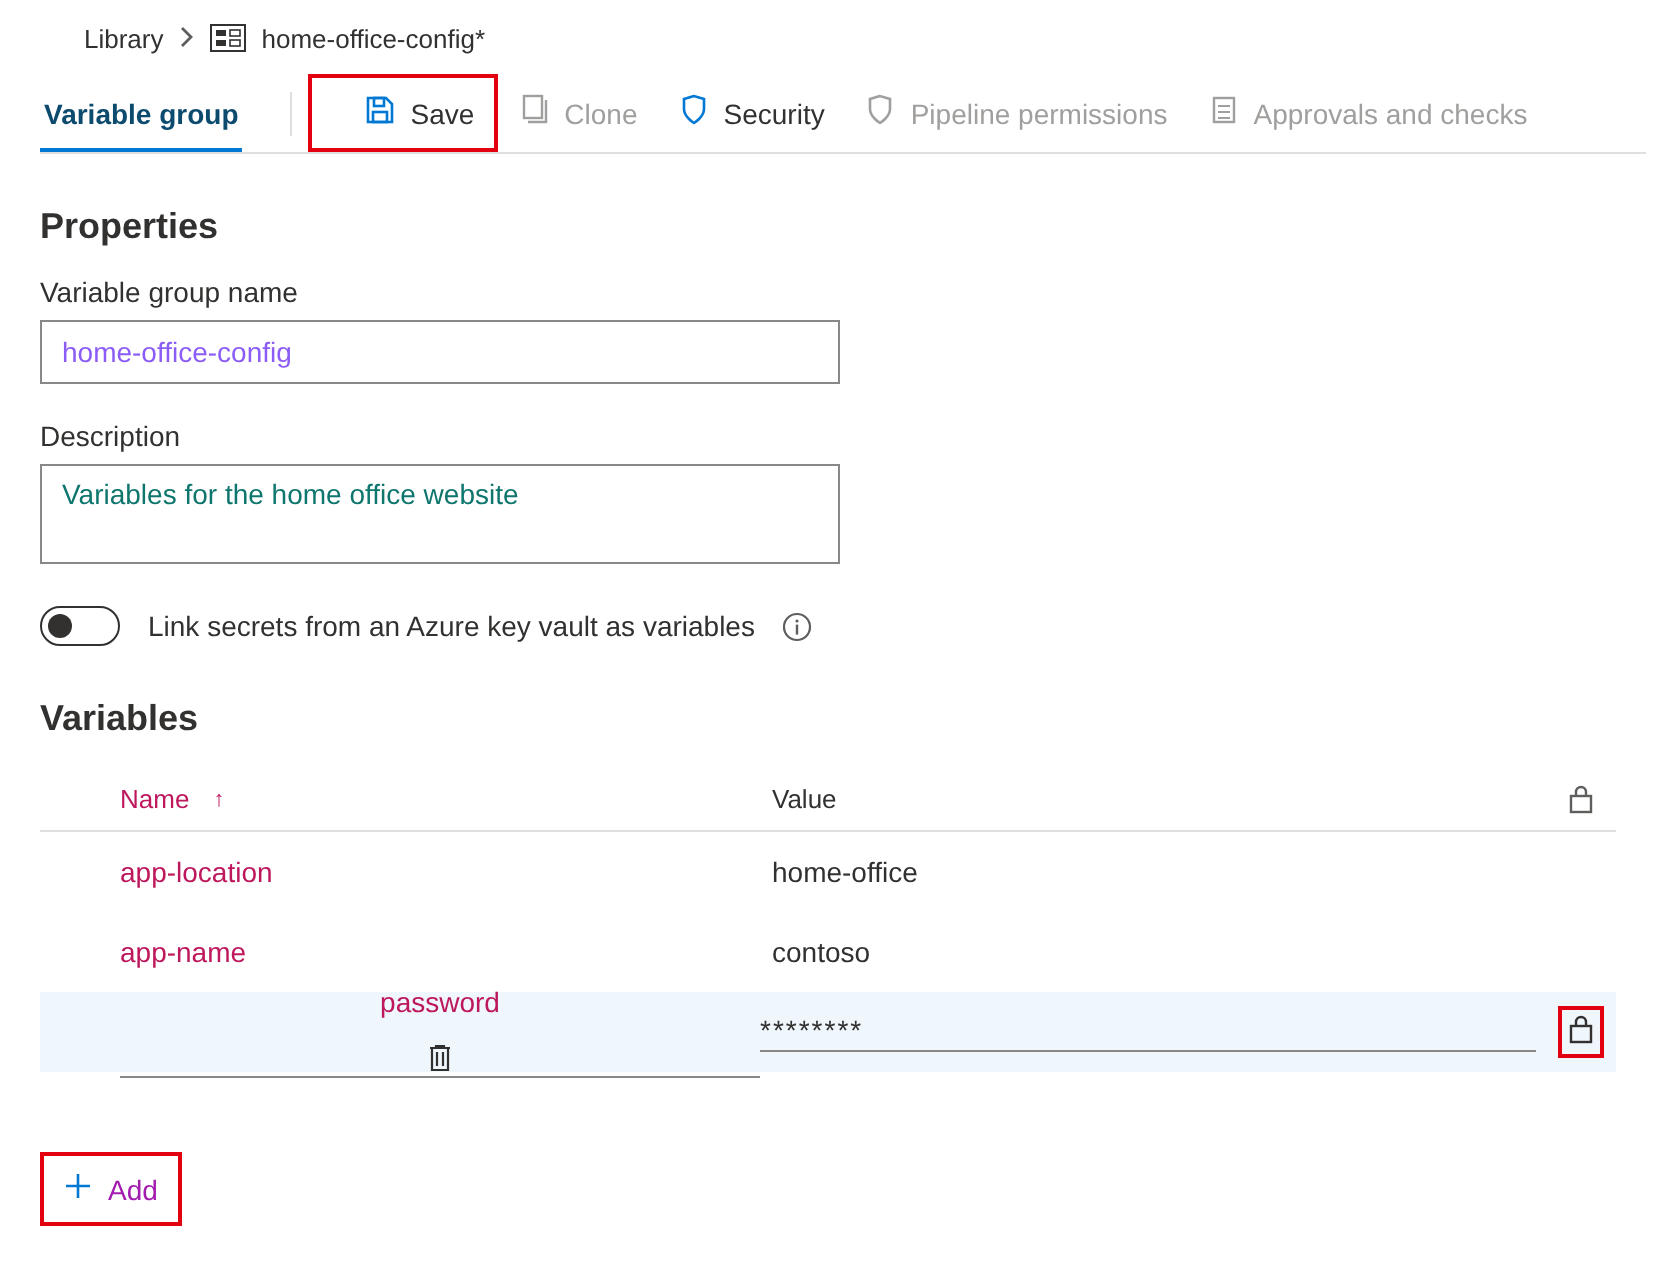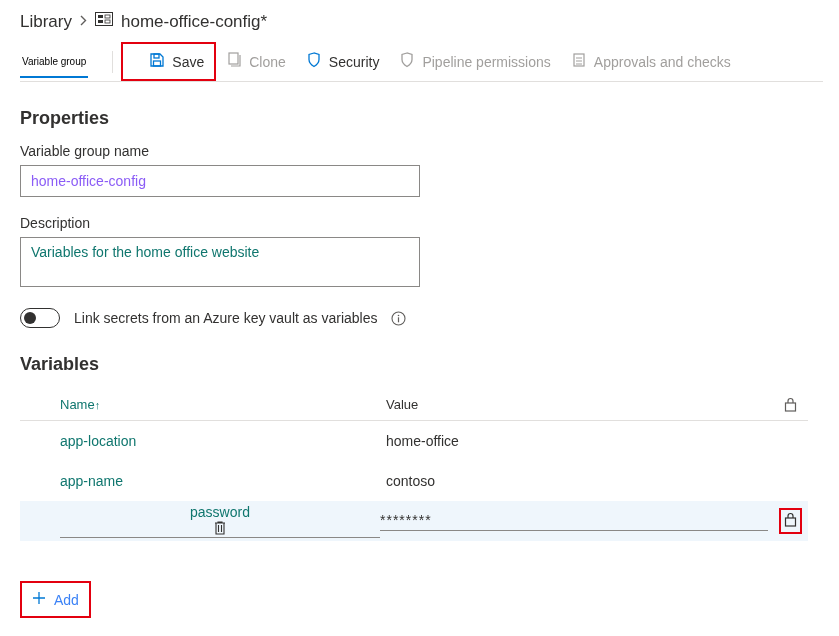--- a/index.html
+++ b/index.html
@@ -6,29 +6,29 @@
     body {
       font-family: "Segoe UI", -apple-system, BlinkMacSystemFont, sans-serif;
       font-size: 14px;
       color: #323130;
       background: #fff;
       width: 839px;
       height: 636px;
       padding: 8px 16px 16px 20px;
     }
     
-    .breadcrumb { display: flex; align-items: center; gap: 8px; font-size: 17px; color: #323130; padding: 4px 0 10px 0; }
+    .breadcrumb { display: flex; align-items: center; gap: 8px; font-size: 13px; color: #323130; padding: 4px 0 10px 0; margin-left: 22px; }
     .breadcrumb .sep { color: #605e5c; font-size: 12px; }
     .breadcrumb .crumb-link { color: #323130; cursor: pointer; }
     .breadcrumb .crumb-current { display: flex; align-items: flex-start; gap: 8px; font-weight: 400; }
     .vargroup-glyph { display:inline-flex; }
 
     
     .toolbar { display: flex; align-items: center; border-bottom: 1px solid #e1dfdd; padding: 0; gap: 0; }
-    .tab-selected { font-size: 10px; color: #000000; padding: 10px 2px; margin-right: 24px; position: relative; font-weight: 400; }
+    .tab-selected { font-size: 14px; color: #0c4a6e; padding: 10px 2px; margin-right: 24px; position: relative; font-weight: 700; }
     .tab-selected::after { content:""; position:absolute; left:0; right:0; bottom:-1px; height:2px; background:#0078d4; }
     .toolbar .divider { width:1px; height:22px; background:#e1dfdd; margin: 0 8px 0 0; }
     .toolbar-btn { display:flex; align-items:center; gap:7px; padding: 8px 10px; font-size:14px; color:#323130; cursor:pointer; border:none; background:none; }
     .toolbar-btn.disabled { color:#a19f9d; cursor:default; }
     .toolbar-btn.disabled svg { stroke:#a19f9d; fill:#a19f9d; }
     .toolbar .spacer { flex:1; }
     .highlight-box { border: 2px solid #e3000f; padding-left: 16px; }
 
     
     h2.section-title { font-size: 18px; font-weight: 600; margin-top: 26px; margin-bottom: 14px; }
@@ -45,37 +45,37 @@
 
     
     .toggle-row { display:flex; align-items:center; gap:14px; margin-top:4px; }
     .toggle { width:40px; height:20px; border:1px solid #323130; border-radius:10px; position:relative; cursor:pointer; background:#fff; }
     .toggle .knob { width:12px; height:12px; background:#323130; border-radius:50%; position:absolute; top:3px; left:3px; }
     .info-icon { display:inline-flex; cursor:pointer; }
 
     
     .var-table { width: 788px; margin-top: 8px; }
     .var-header-row { display:flex; align-items:center; border-bottom:1px solid #e1dfdd; padding: 8px 0; }
-    .col-name { width: 366px; padding-left: 40px; font-size: 13px; color:#0f766e; display:flex; align-items:center; gap:0; }
+    .col-name { width: 366px; padding-left: 40px; font-size: 13px; color:#be185d; display:flex; align-items:center; gap:12px; }
     .col-value { flex:1; font-size: 13px; color:#323130; }
     .col-lock { width: 36px; display:flex; justify-content:center; }
     .var-row { display:flex; align-items:center; height:40px; }
     .var-row .col-name { font-size:14px; }
     .var-row .col-value { font-size:14px; }
     .var-row.selected { background:#eff6fc; }
     .var-row .name-underline { border-bottom:1px solid #8a8886; width: 320px; padding-bottom:2px; margin-left:40px; display:flex; align-items:center; justify-content:space-between;flex-direction:column; }
     .var-row.selected .col-name { padding-left:0; }
     .var-row .value-underline { border-bottom:1px solid #8a8886; flex:1; padding-bottom:2px; margin-right:4px; }
     .sort-arrow { font-size:11px; }
     .delete-btn { cursor:pointer; display:inline-flex; }
     .lock-cell-box { border:2px solid #e3000f; padding:2px 3px; display:inline-flex; }
 
     
     .add-wrap { margin-top:40px; }
-    .add-btn { display:inline-flex; align-items:center; gap:8px; color:#3b82f6; font-size:14px; padding:8px 10px; cursor:pointer; border:2px solid #e3000f; background:none; }
+    .add-btn { display:inline-flex; align-items:center; gap:8px; color:#a21caf; font-size:14px; padding:8px 10px; cursor:pointer; border:2px solid #e3000f; background:none; }
     .add-btn svg { stroke:#0078d4; }
 
     svg.icon { flex-shrink:0; }
   </style>
 </head>
 <body>
 
 <div class="breadcrumb">
   <span class="crumb-link">Library</span>
   <span class="sep">

